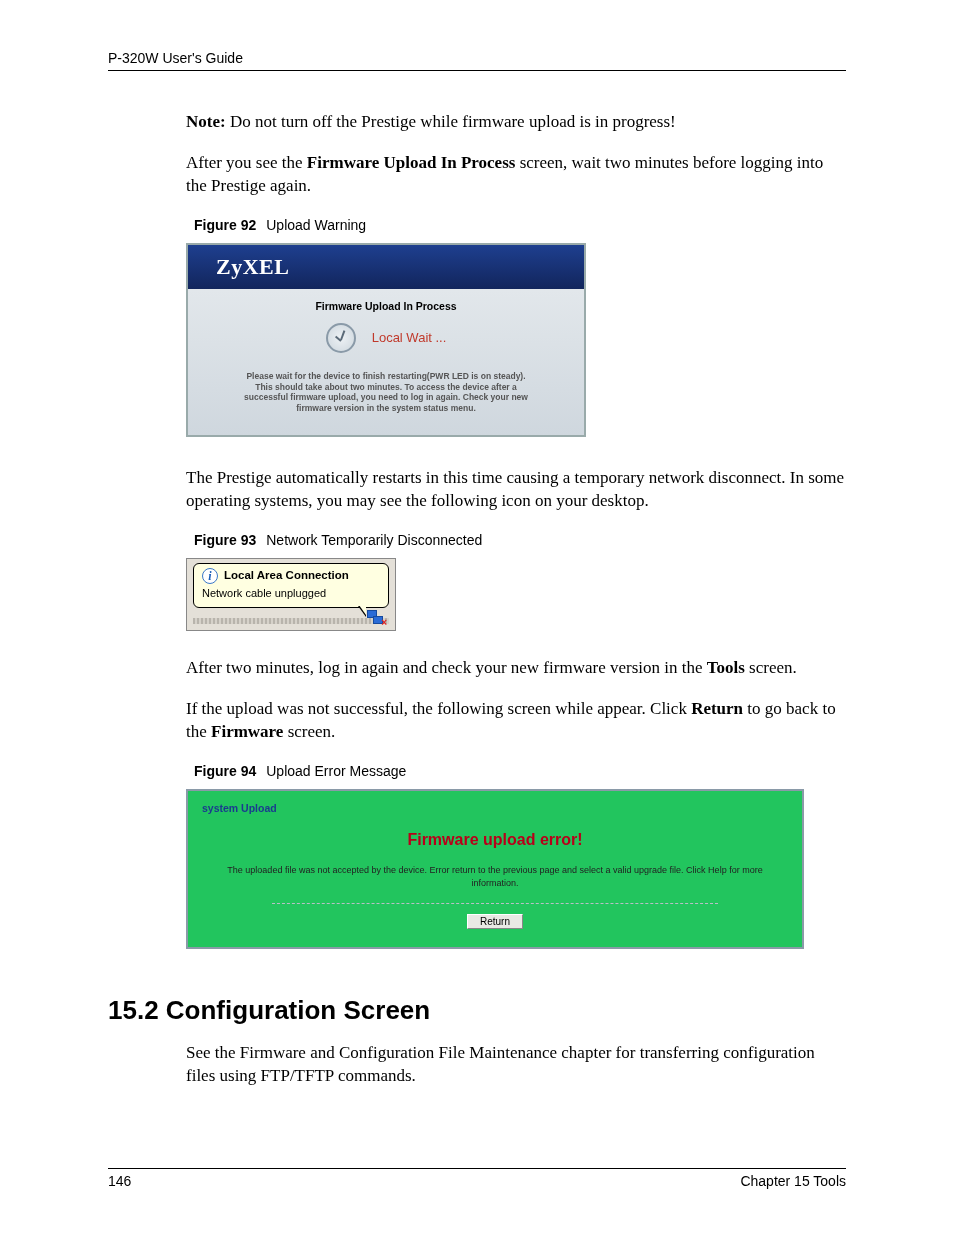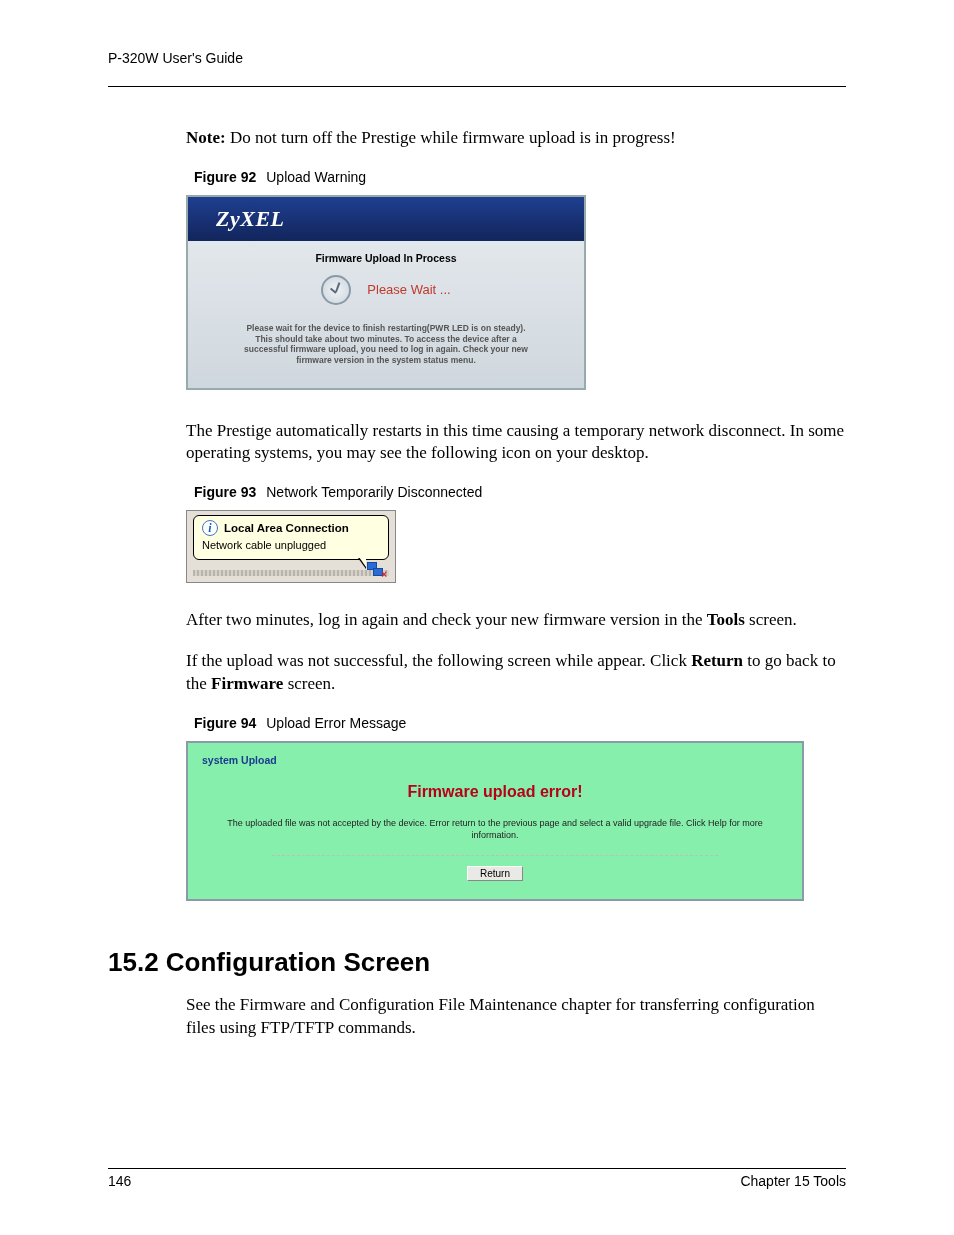--- a/index.html
+++ b/index.html
@@ -12,21 +12,21 @@
   }
   .page {
     width: 954px;
     height: 1235px;
     padding: 50px 108px 30px 108px;
     position: relative;
   }
   .header-line {
     font-family: Arial, Helvetica, sans-serif;
     font-size: 14px;
-    padding-bottom: 20px;
+    padding-bottom: 4px;
     border-bottom: 1.5px solid #000;
     margin-bottom: 40px;
   }
   .body-indent {
     margin-left: 78px;
     font-size: 17px;
     line-height: 1.35;
   }
   .para {
     margin: 6px 0 18px 0;
@@ -50,21 +50,20 @@
     height: 44px;
     display: flex;
     align-items: center;
     padding-left: 28px;
   }
   .zyxel {
     color: #fff;
     font-family: "Times New Roman", serif;
     font-size: 22px;
     font-weight: bold;
-    font-style: italic;
     letter-spacing: 0.5px;
   }
   .fig92-title {
     text-align: center;
     font-size: 10.5px;
     font-weight: bold;
     color: #000;
     padding: 10px 0 4px 0;
   }
   .fig92-wait-row {
@@ -198,21 +197,21 @@
     position: absolute;
     right: -2px; bottom: -2px;
     color: #d22;
     font-size: 10px;
     font-weight: bold;
     line-height: 1;
   }
   .fig94 {
     width: 618px;
     border: 2px solid #8a9aa8;
-    background: #86efac;
+    background: #22c55e;
     font-family: Verdana, Arial, sans-serif;
   }
   .fig94-pad { padding: 10px 14px 18px 14px; }
   .fig94-crumb {
     color: #1a3b8f;
     font-size: 10.5px;
     font-weight: bold;
     padding-bottom: 10px;
   }
   .fig94-error {
@@ -271,33 +270,36 @@
 <div class="page">
 
   <div class="header-line">P-320W User's Guide</div>
 
   <div class="body-indent">
 
     <p class="para">
       <b>Note:</b><span> Do not turn off the Prestige while firmware upload is in progress!</span>
     </p>
 
+    <p class="para">
+      <span>After you see the </span><b>Firmware Upload In Process</b><span> screen, wait two minutes before logging into the Prestige again.</span>
+    </p>
 
     <div class="caption">
       <span class="cap-label">Figure 92</span><span class="cap-spacer"></span><span>Upload Warning</span>
     </div>
 
     <div class="fig92">
       <div class="fig92-top">
         <span class="zyxel">ZyXEL</span>
       </div>
       <div class="fig92-title">Firmware Upload In Process</div>
       <div class="fig92-wait-row">
         <span class="clock-icon"></span>
-        <span class="please-wait">Please Wait ...</span>
+        <span class="please-wait">Local Wait ...</span>
       </div>
       <div class="fig92-msg">Please wait for the device to finish restarting(PWR LED is on steady). This should take about two minutes. To access the device after a successful firmware upload, you need to log in again. Check your new firmware version in the system status menu.</div>
     </div>
 
     <p class="para" style="margin-top:30px">The Prestige automatically restarts in this time causing a temporary network disconnect. In some operating systems, you may see the following icon on your desktop.</p>
 
     <div class="caption">
       <span class="cap-label">Figure 93</span><span class="cap-spacer"></span><span>Network Temporarily Disconnected</span>
     </div>
 

